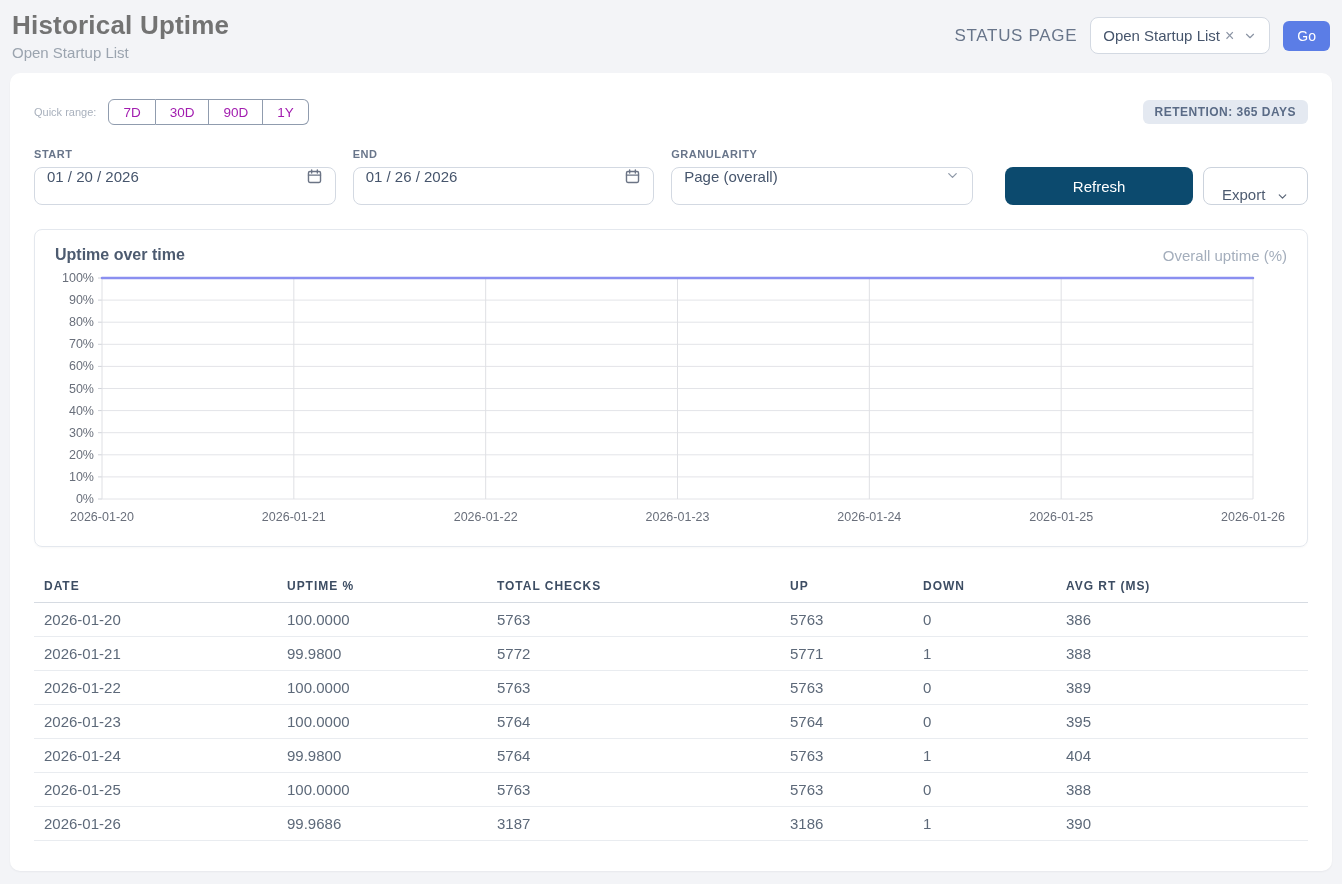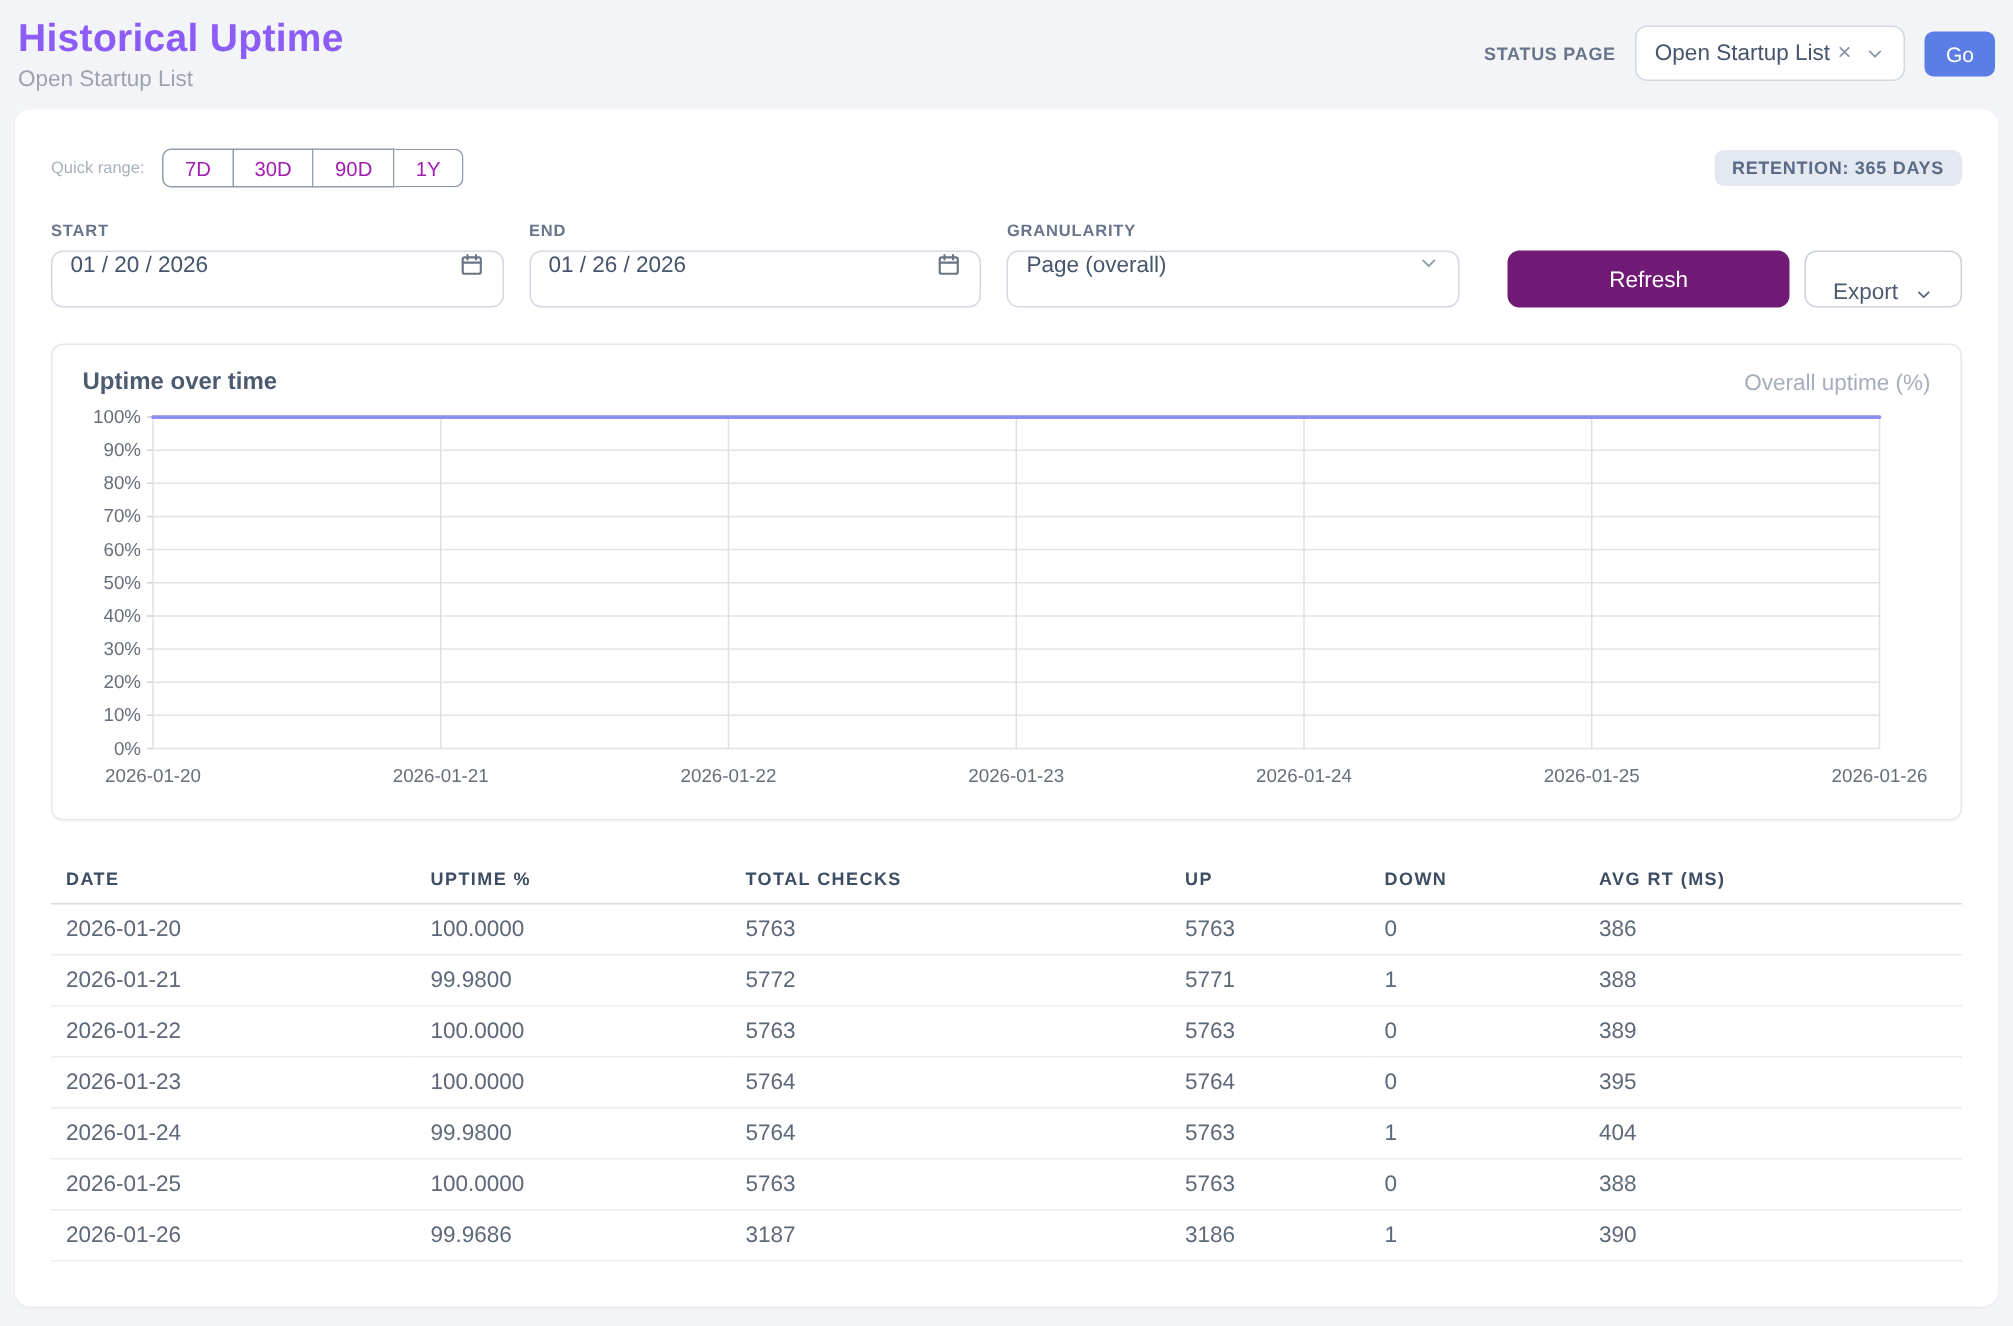--- a/index.html
+++ b/index.html
@@ -5,24 +5,24 @@
   * { box-sizing: border-box; }
   html,body { margin:0; padding:0; }
   body {
     width:1342px; height:884px; overflow:hidden;
     background:#f3f4f7;
     font-family:"Liberation Sans","DejaVu Sans",sans-serif;
     color:#45536a;
   }
   
   .topbar { display:flex; justify-content:space-between; align-items:flex-start; padding:10px 12px 0 12px; }
-  .page-title { margin:0; font-size:26px; font-weight:bold; color:#8b5cf6; letter-spacing:.2px; }
+  .page-title { margin:0; font-size:26px; font-weight:bold; color:#737373; letter-spacing:.2px; }
   .page-subtitle { margin-top:3px; font-size:15px; color:#9ba4af; }
   .topbar-right { display:flex; align-items:center; gap:13px; margin-top:7px; }
-  .statuspage-label { font-size:12px; color:#68758a; letter-spacing:.04em; font-weight:bold; }
+  .statuspage-label { font-size:17px; color:#68758a; letter-spacing:.04em; font-weight:normal; }
   .status-select {
     display:flex; align-items:center; gap:4px; height:37px; padding:0 12px;
     background:#fff; border:1px solid #d3d9e2; border-radius:8px; cursor:pointer;
   }
   .status-select .value { font-size:15px; color:#46556c; }
   .x-icon { font-size:16px; color:#8b94a4; line-height:1; padding:0 1px; cursor:pointer; }
   .chev { display:inline-flex; color:#8b94a4; margin-left:4px; }
   .go-btn {
     height:30px; padding:0 14px; background:#5b7de6; color:#fff; border:none;
     border-radius:6px; font-size:14px; font-family:inherit; cursor:pointer;
@@ -51,21 +51,21 @@
   .fields-row { display:flex; align-items:flex-end; margin-top:23px; }
   .field { width:306px; margin-right:17px; }
   .field-label { display:block; font-size:11px; font-weight:bold; letter-spacing:.05em; color:#68758a; margin-bottom:7px; }
   .input-box {
     display:flex; justify-content:space-between;
     height:38px; padding:0 12px; background:#fff;
     border:1px solid #d3d9e2; border-radius:8px; cursor:pointer;
   }
   .input-box .value { font-size:15px; color:#46556c; }
   .refresh-btn {
-    width:191px; height:38px; margin-left:15px; background:#701a75; color:#fff;
+    width:191px; height:38px; margin-left:15px; background:#0c4a6e; color:#fff;
     border:none; border-radius:8px; font-size:15px; font-family:inherit; cursor:pointer;
   }
   .export-btn {
     width:106px; height:38px; margin-left:10px; background:#fff; color:#4d5b70;
     border:1px solid #ccd3dd; border-radius:8px; font-size:15px; font-family:inherit; cursor:pointer;
     display:flex; align-items:flex-end; justify-content:center; gap:7px;
   }
   
   .chart-card { margin-top:24px; border:1px solid #e4e8ee; border-radius:8px; padding:16px 20px 14px 20px; box-shadow:0 1px 2px rgba(16,24,40,.03); }
   .chart-head { display:flex; align-items:center; justify-content:space-between; margin-bottom:6px; }

